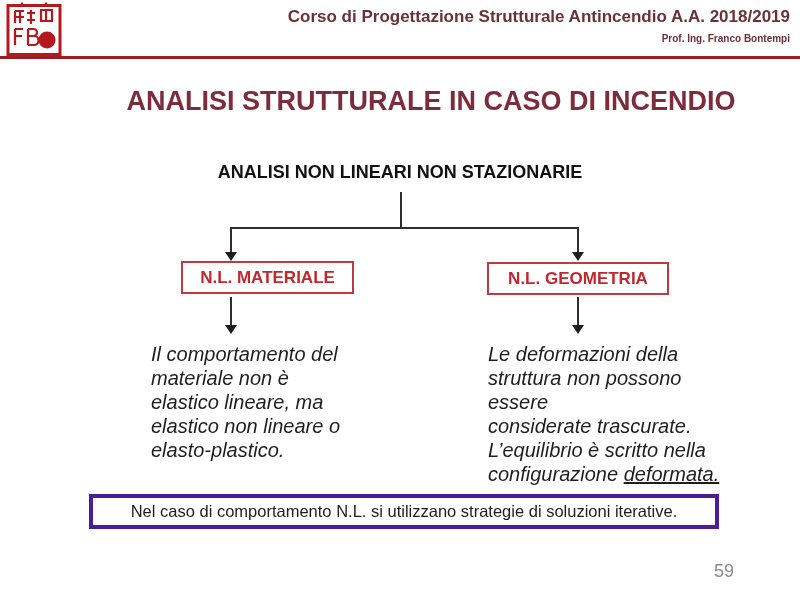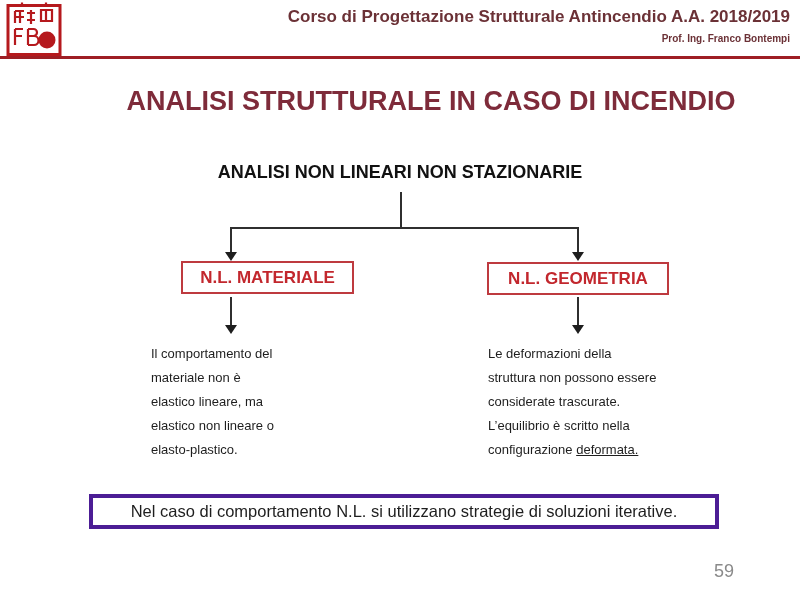--- a/index.html
+++ b/index.html
@@ -43,21 +43,21 @@
     display:flex;align-items:center;justify-content:center;
     color:#C2272D;font-weight:bold;font-size:17px;white-space:nowrap;
   }
   .nl-box-left{left:145px;top:261px;width:169px;height:29px;margin-left:36px;}
   .nl-box-right{left:487px;top:262px;width:178px;height:29px;}
   .arrow-line-left{left:230px;top:297px;width:2px;height:28px;}
   .arrow-line-right{left:577px;top:297px;width:2px;height:28px;}
   .ah-left-bot{left:225px;top:325px;}
   .ah-right-bot{left:572px;top:325px;}
 
-  .note{position:absolute;color:#1e1e1e;font-size:13px;line-height:24px;}
+  .note{position:absolute;color:#1e1e1e;font-size:20px;line-height:24px;font-style:italic;}
   .note-left{left:151px;top:342px;width:210px;}
   .note-right{left:488px;top:342px;width:240px;}
   .underlined{text-decoration:underline;}
 
   
   .callout{
     position:absolute;left:89px;top:494px;width:622px;height:27px;
     border:4px solid #4c1d95;background:#fff;
     display:flex;align-items:center;justify-content:center;
     color:#1e1e1e;font-size:16.5px;white-space:nowrap;

